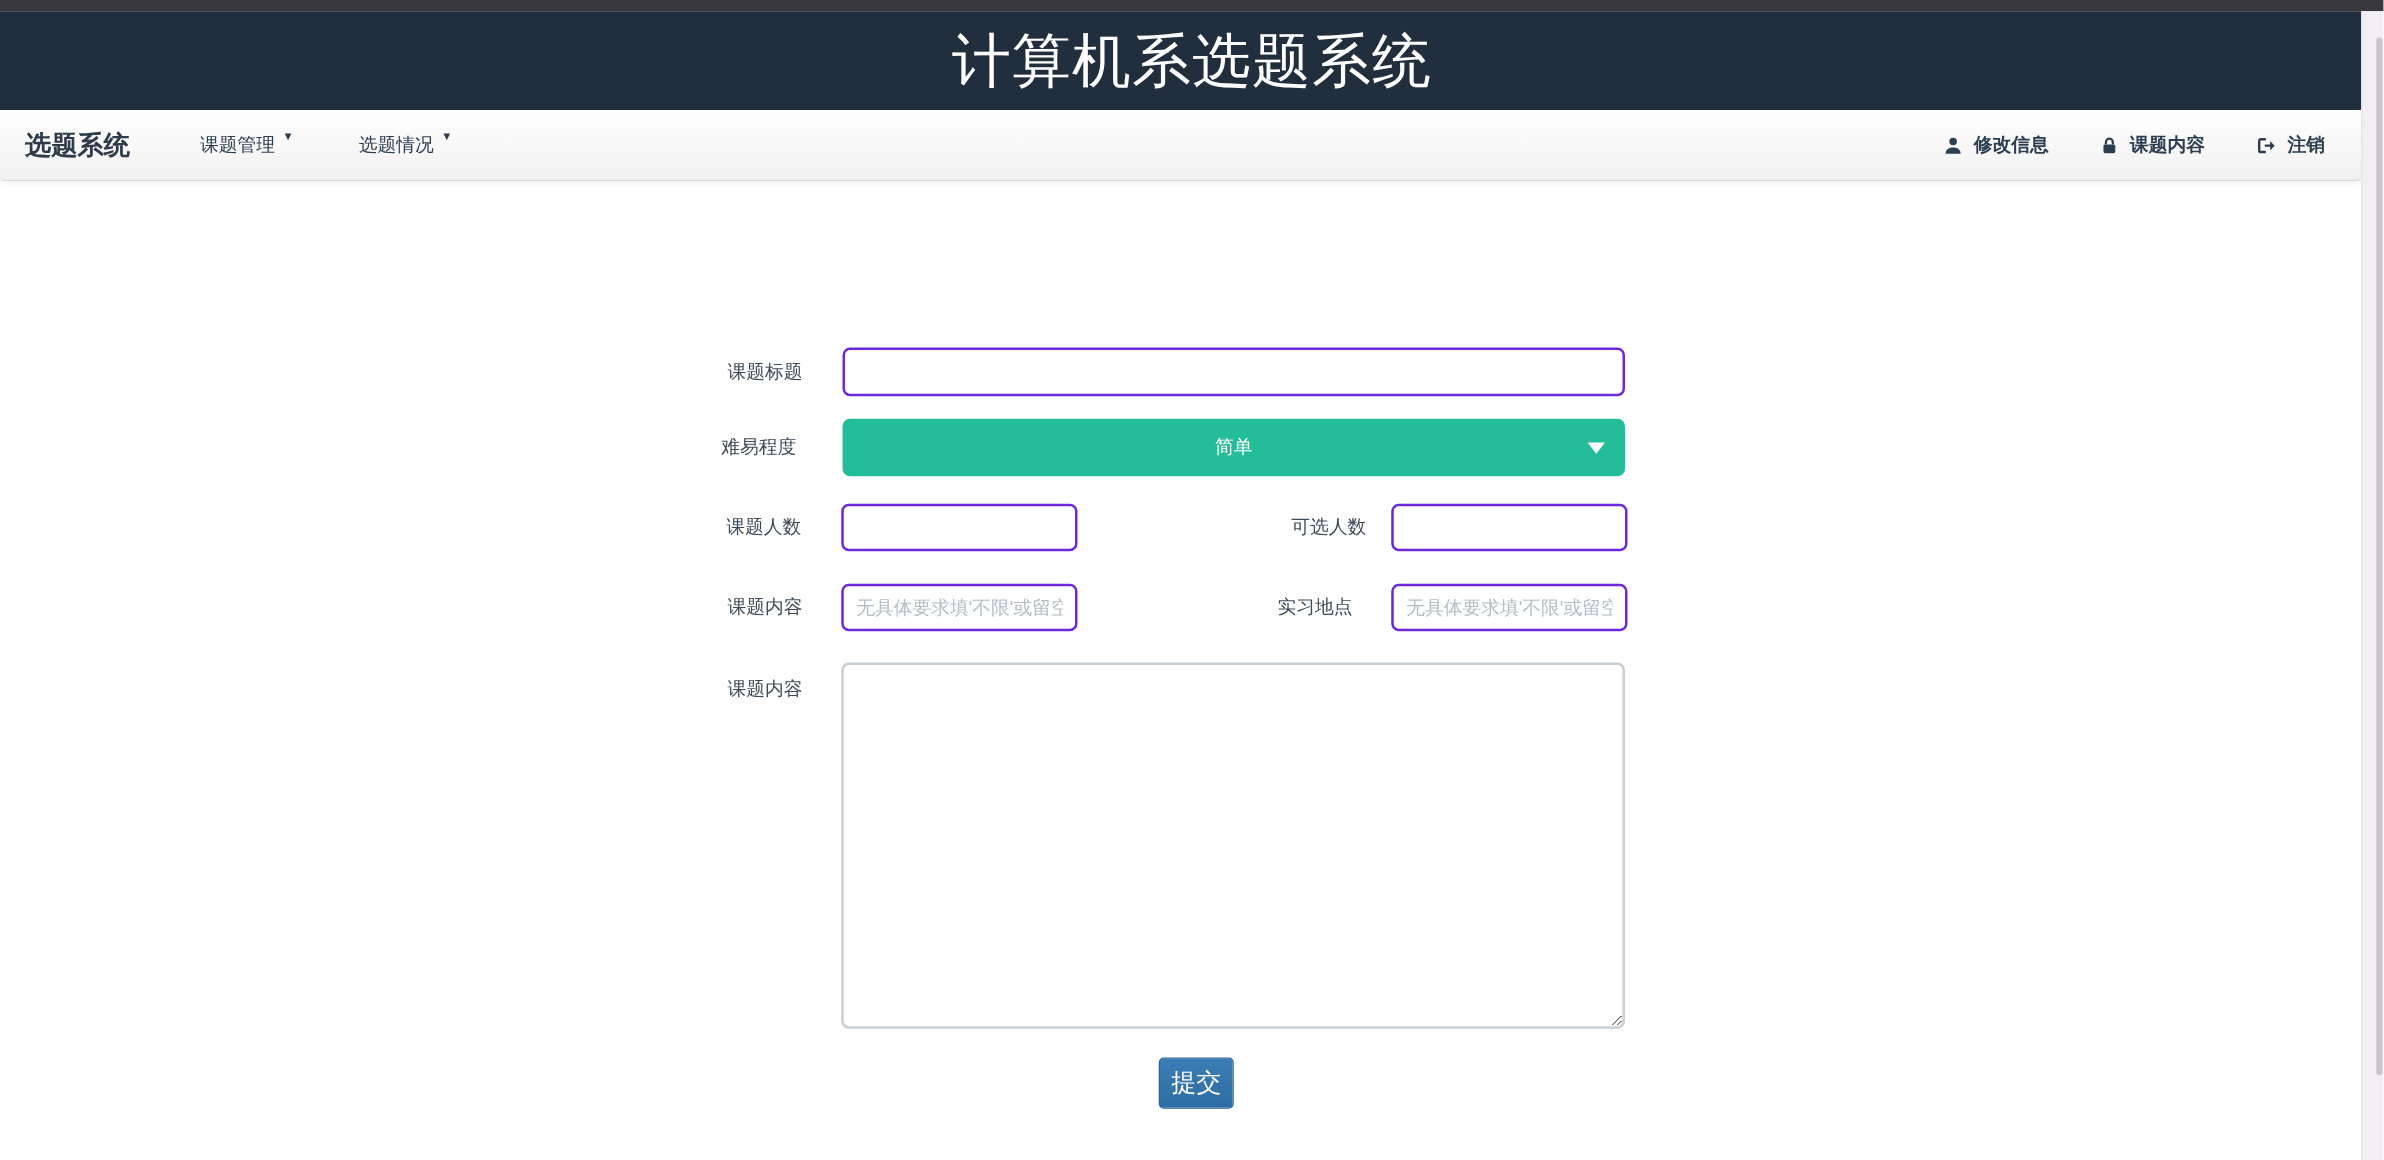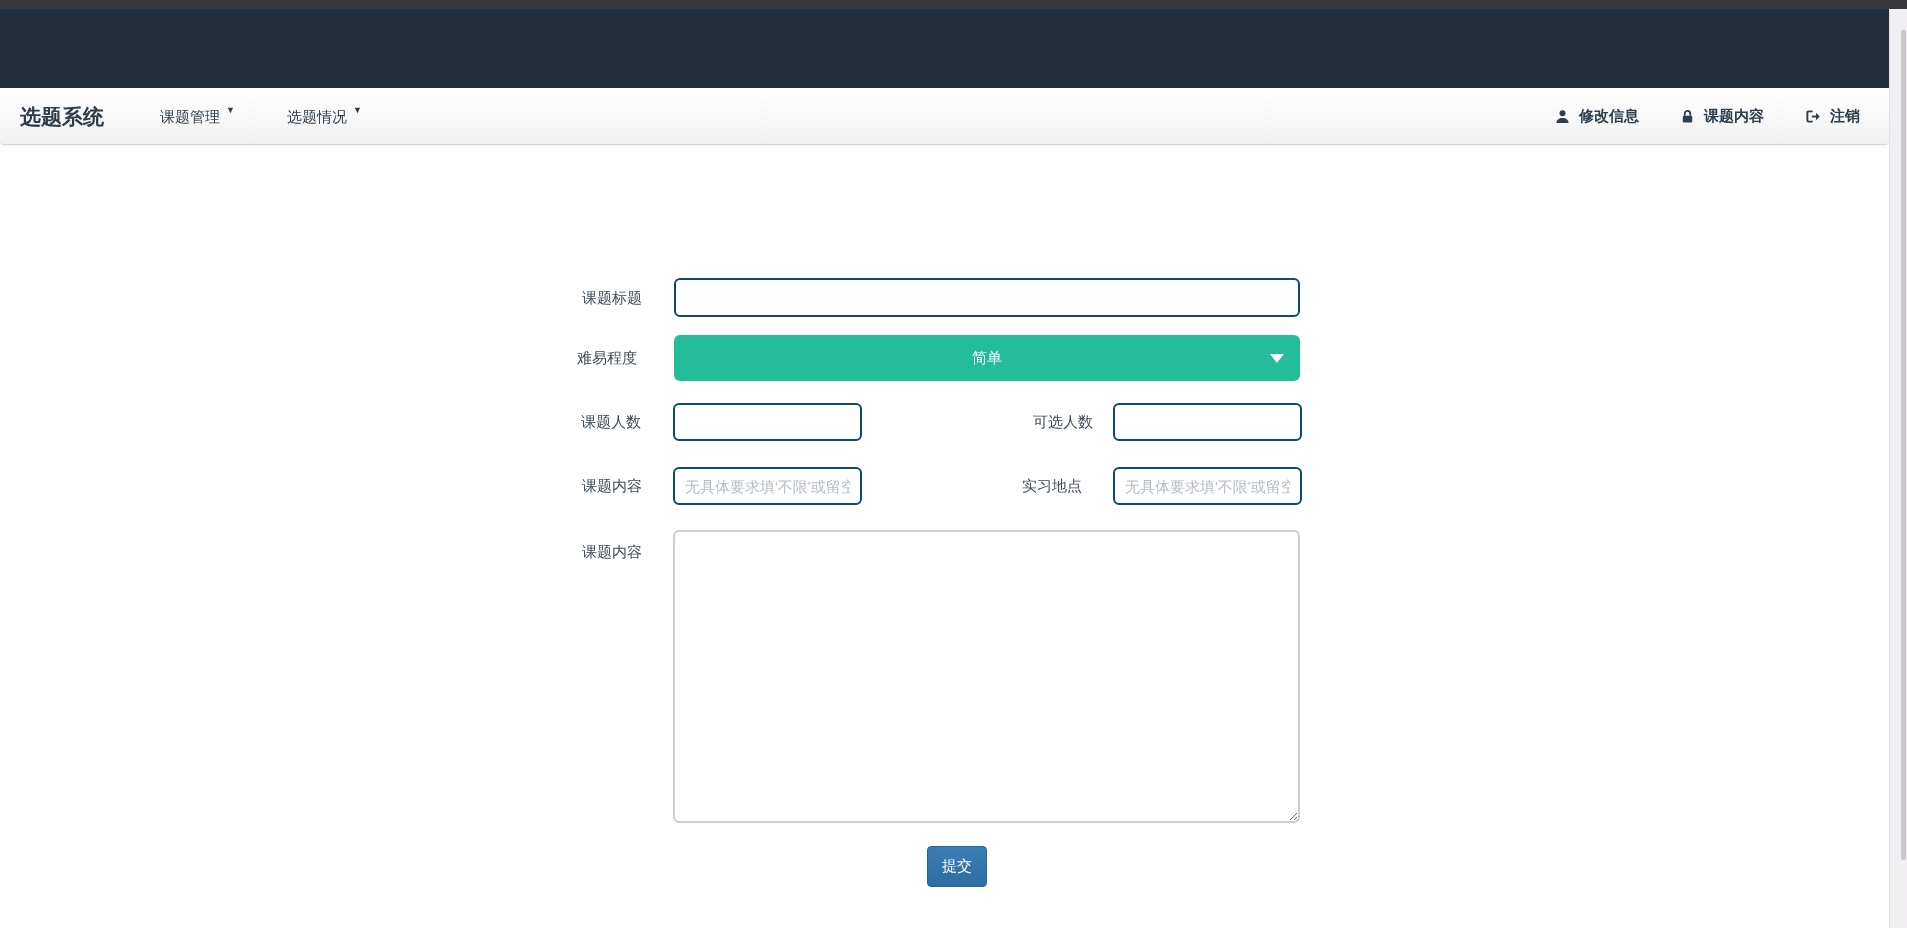--- a/index.html
+++ b/index.html
@@ -35,21 +35,21 @@
   .user-link svg { display:block; }
 
   
   .scroll-strip { position:absolute; right:0; top:9px; width:18px; height:919px;
                   background:#f1eff2; border-left:1px solid #e3e1e4; }
   .scroll-thumb { position:absolute; right:1px; top:21px; width:5px; height:830px;
                   background:#c9c7cb; border-radius:2px; }
 
   
   .fld-label { position:absolute; font-size:15px; color:#3d4a57; white-space:nowrap; }
-  .txt-input { position:absolute; border:2px solid #0c4a6e; border-radius:6px;
+  .txt-input { position:absolute; border:2px solid #6d28d9; border-radius:6px;
                background:#fff; font-size:15px; color:#3d4a57; padding:0 10px; outline:none; }
   .txt-input::placeholder, textarea::placeholder { color:#b4bcc6; opacity:1; }
 
   .lbl-r1 { left:582px; top:278px; height:39px; line-height:39px; }
   .inp-r1 { left:674px; top:278px; width:626px; height:39px; }
 
   .lbl-r2 { left:577px; top:335px; height:46px; line-height:46px; }
   .difficulty-select { position:absolute; left:674px; top:335px; width:626px; height:46px;
                        background:#24bd9a; border-radius:6px; cursor:pointer;padding-left:28px; }
   .difficulty-value { position:absolute; left:0; top:0; width:100%; height:46px; line-height:46px;
@@ -69,31 +69,32 @@
   .inp-r4b { left:1113px; top:467px; width:189px; height:38px; }
 
   .lbl-r5 { left:582px; top:542px; height:20px; line-height:20px; }
   .content-textarea { position:absolute; left:673px; top:530px; width:627px; height:293px;
                       border:2px solid #c9cfd6; border-radius:6px; font-size:15px; color:#3d4a57;
                       padding:8px 10px; outline:none; resize:both;
                       font-family:"Liberation Sans","DejaVu Sans",sans-serif; }
 
   .submit-btn { position:absolute; left:927px; top:846px; width:60px; height:41px;
                 background:linear-gradient(#3b7db4,#2d6da4); border:1px solid #2a6496;
-                border-radius:4px; color:#ffffff; font-size:15px; cursor:pointer;
+                border-radius:4px; color:#ffffff; font-size:20px; cursor:pointer;
                 font-family:"Liberation Sans","DejaVu Sans",sans-serif; }
 </style>
 </head>
 <body>
 
 <div class="canvas">
 
   <div class="top-strip"></div>
 
   <div class="app-header"></div>
+  <div class="app-title">计算机系选题系统</div>
 
   <div class="navbar">
     <div class="brand">选题系统</div>
 
     <div class="nav-item nav-item-1">
       <span>课题管理</span><span class="caret-up">▼</span>
     </div>
     <div class="nav-item nav-item-2">
       <span>选题情况</span><span class="caret-up">▼</span>
     </div>

